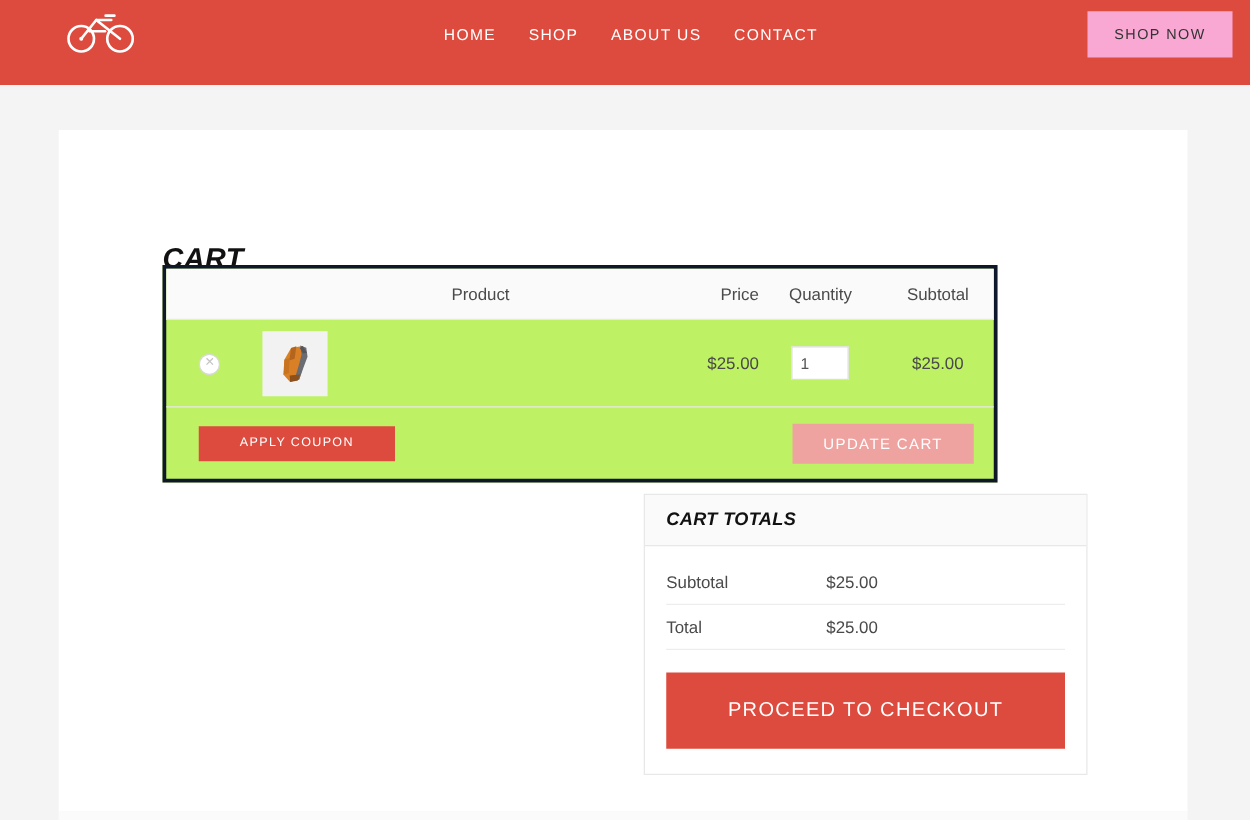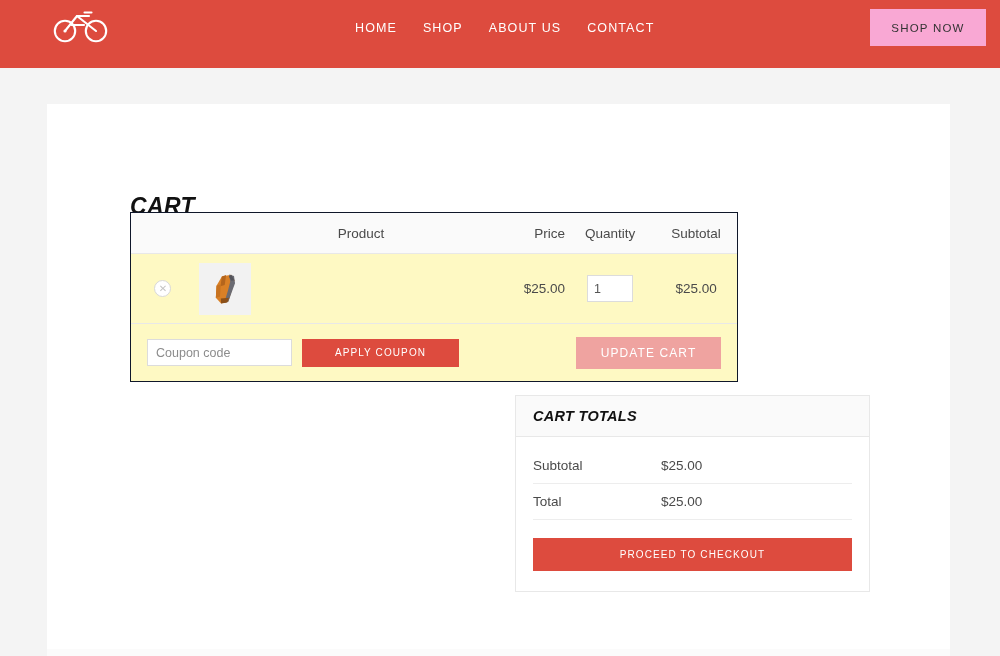--- a/index.html
+++ b/index.html
@@ -77,23 +77,23 @@
     font-style: italic;
     color: #111;
     letter-spacing: 0.4px;
     font-family: "Liberation Sans", "DejaVu Sans", sans-serif;
   }
 
   
   .cart-table {
     position: absolute;
     left: 83px; top: 108px;
-    width: 608px;
-    border: 1px solid #0f172a;
-    background: #fef9c3;
+    width: 668px;
+    border: 3px solid #0f172a;
+    background: #bef264;
   }
   .cart-head {
     display: flex;
     align-items: center;
     height: 41px;
     background: #fafafa;
     border-bottom: 1px solid #e8e8e8;
     font-size: 13.5px;
     color: #4a4a4a;
   }
@@ -219,25 +219,25 @@
     align-items: center;
     height: 36px;
     border-bottom: 1px solid #ededed;
     font-size: 13.5px;
     color: #4a4a4a;
   }
   .total-line .label { width: 128px; }
   .total-line:first-child { margin-top: 11px; }
   .btn-checkout {
     margin: 18px 0 20px 0;
-    width: 100%; height: 33px;
+    width: 100%; height: 61px;
     background: #DD4B3E;
     color: #fff;
     border: none;
-    font-size: 10px;
+    font-size: 16px;
     letter-spacing: 1.1px;
     font-family: inherit;
     cursor: pointer;
     display: flex; align-items: center; justify-content: center;
   }
 
   
   .footer-sliver {
     position: absolute;
     left: 47px; top: 649px;
@@ -310,21 +310,20 @@
       </div>
       <div class="col-product"></div>
       <div class="col-price">$25.00</div>
       <div class="col-qty">
         <input class="qty-input" type="text" value="1" style="">
       </div>
       <div class="col-subtotal">$25.00</div>
     </div>
 
     <div class="coupon-row">
-      <input class="coupon-input" type="text" placeholder="Coupon code" style="">
       <button class="btn-apply">APPLY COUPON</button>
       <button class="btn-update">UPDATE CART</button>
     </div>
   </div>
 
   <div class="totals-box">
     <div class="totals-head">CART TOTALS</div>
     <div class="totals-body">
       <div class="total-line">
         <span class="label">Subtotal</span>

